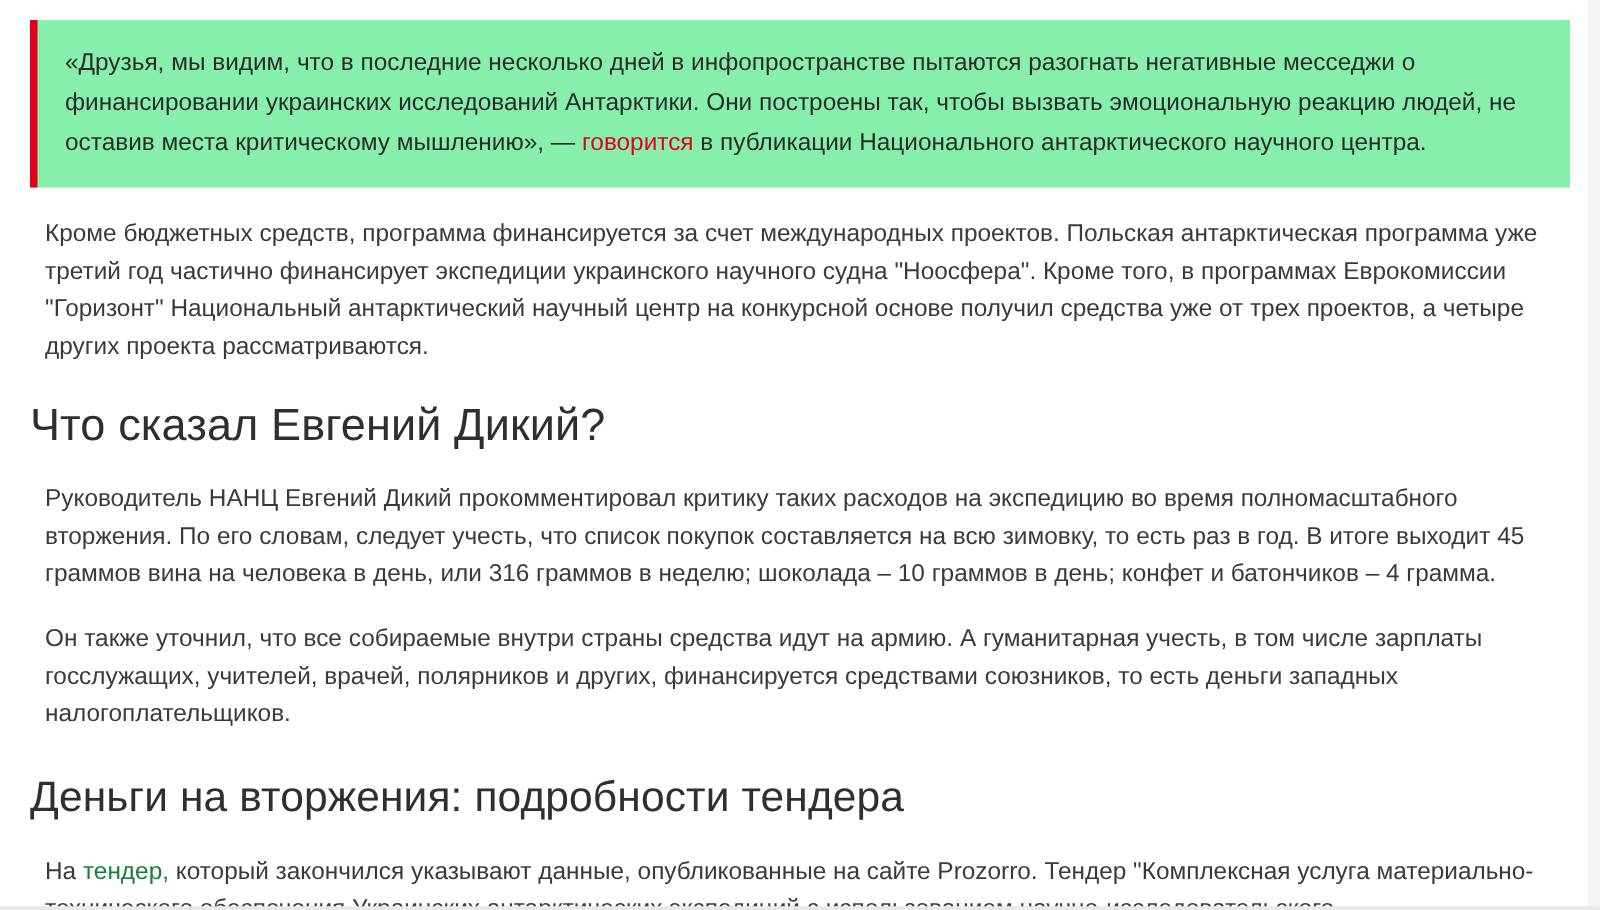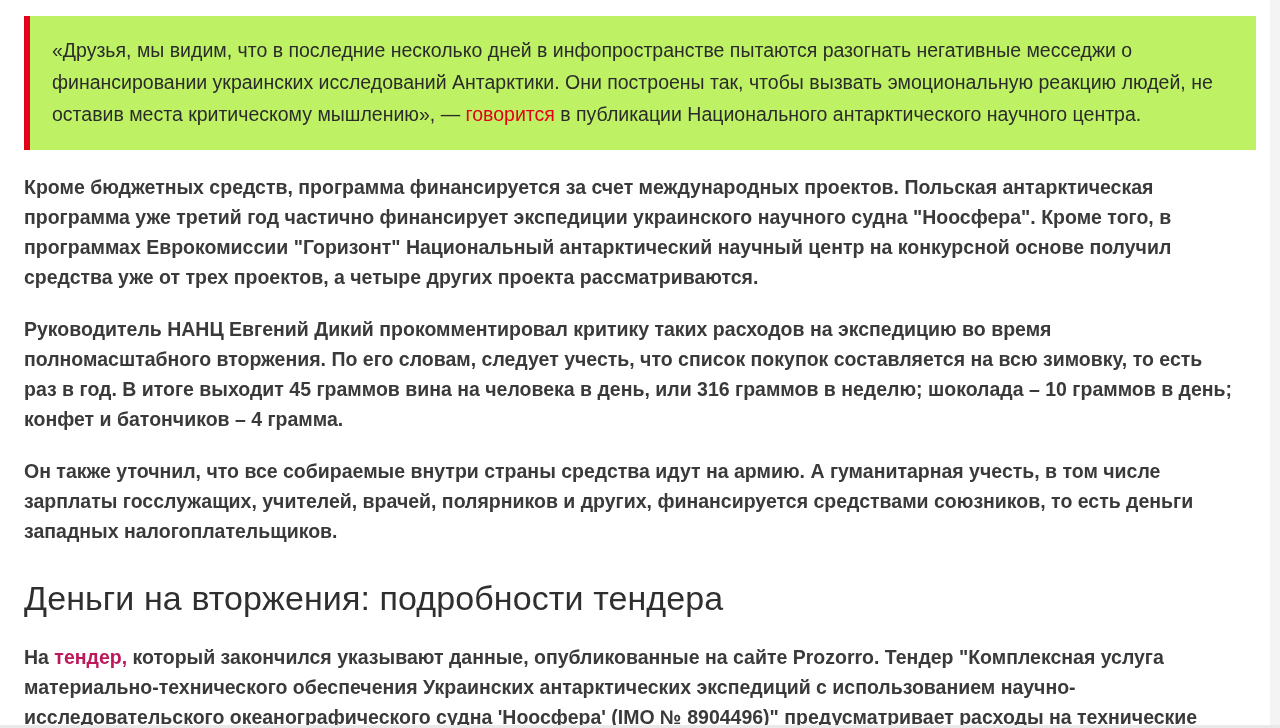--- a/index.html
+++ b/index.html
@@ -25,21 +25,21 @@
   .content {
     position: absolute;
     left: 24px;
     top: 0;
     width: 1232px;
   }
 
   
   .quote-wrap {
     margin: 16px 0 0 0;
-    background: #bef264;
+    background: #86efac;
     border-left: 6px solid #e3001b;
     box-sizing: border-box;
     padding: 18px 26px 20px 22px;
     width: 1232px;
   }
   .quote-text {
     font-size: 19.5px;
     line-height: 32px;
     color: #2b2b2b;
     font-family: "Liberation Sans", sans-serif;
@@ -47,26 +47,25 @@
   .quote-text a {
     color: #e3001b;
     text-decoration: none;
   }
 
   
   p.body-par {
     font-size: 19.5px;
     line-height: 30px;
     color: #3a3a3a;
-    margin: 22px 0 0 0;
+    margin: 22px 0 0 12px;
     width: 1210px;
-    font-weight: bold;
   }
   p.body-par a {
-    color: #be185d;
+    color: #15803d;
     text-decoration: none;
   }
 
   h2.heading {
     font-size: 36px;
     line-height: 44px;
     font-weight: normal;
     color: #2f2f2f;
     margin: 26px 0 6px 0;
     letter-spacing: 0.1px;
@@ -103,20 +102,21 @@
 <div class="page">
 
   <div class="content">
 
     <blockquote class="quote-wrap">
       <div class="quote-text"><span>«Друзья, мы видим, что в последние несколько дней в инфопространстве пытаются разогнать негативные месседжи о финансировании украинских исследований Антарктики. Они построены так, чтобы вызвать эмоциональную реакцию людей, не оставив места критическому мышлению», — </span><a href="#">говорится</a><span> в публикации Национального антарктического научного центра.</span></div>
     </blockquote>
 
     <p class="body-par">Кроме бюджетных средств, программа финансируется за счет международных проектов. Польская антарктическая программа уже третий год частично финансирует экспедиции украинского научного судна "Ноосфера". Кроме того, в программах Еврокомиссии "Горизонт" Национальный антарктический научный центр на конкурсной основе получил средства уже от трех проектов, а четыре других проекта рассматриваются.</p>
 
+    <h2 class="heading">Что сказал Евгений Дикий?</h2>
 
     <p class="body-par after-head">Руководитель НАНЦ Евгений Дикий прокомментировал критику таких расходов на экспедицию во время полномасштабного вторжения. По его словам, следует учесть, что список покупок составляется на всю зимовку, то есть раз в год. В итоге выходит 45 граммов вина на человека в день, или 316 граммов в неделю; шоколада – 10 граммов в день; конфет и батончиков – 4 грамма.</p>
 
     <p class="body-par">Он также уточнил, что все собираемые внутри страны средства идут на армию. А гуманитарная учесть, в том числе зарплаты госслужащих, учителей, врачей, полярников и других, финансируется средствами союзников, то есть деньги западных налогоплательщиков.</p>
 
     <h2 class="heading second">Деньги на вторжения: подробности тендера</h2>
 
     <p class="body-par after-head"><span>На </span><a href="#">тендер,</a><span>  который закончился указывают данные, опубликованные на сайте Prozorro. Тендер "Комплексная услуга материально-технического обеспечения Украинских антарктических экспедиций с использованием научно-исследовательского океанографического судна 'Ноосфера' (IMO № 8904496)" предусматривает расходы на технические средства для экспедиции, продукты, доставки научных работников.</span></p>
 
   </div>

